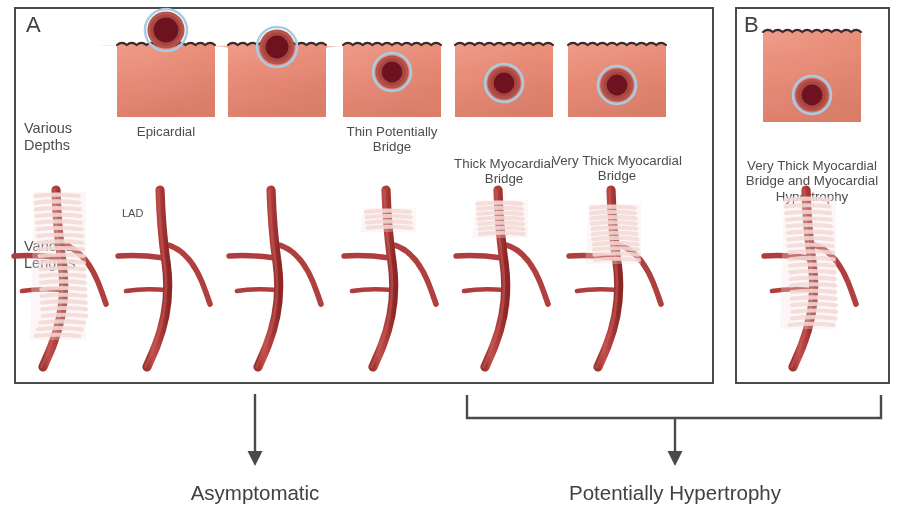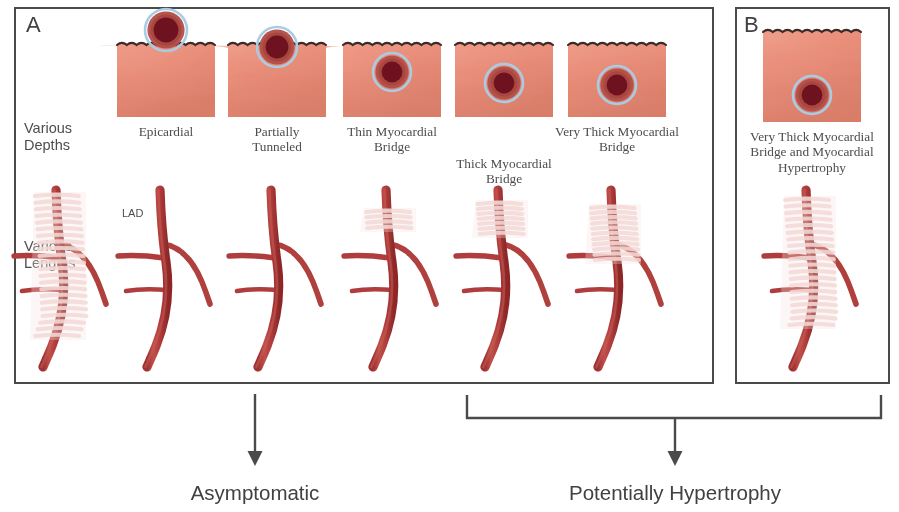--- a/index.html
+++ b/index.html
@@ -39,23 +39,22 @@
   .depth-col{position:absolute;top:0;width:120px;}
   .tissue-wrap{position:relative;width:100%;}
   .caption{
     position:absolute;
     left:50%;transform:translateX(-50%);
     width:135px;
     text-align:center;
     font-size:13.3px;
     line-height:15.3px;
     color:#4d4d4d;
-    font-family:Liberation Serif, serif;
   }
-  .caption.wide{width:160px;}
+  .caption.wide{width:160px;margin-top:29px;}
 
   .vessel-col{position:absolute;}
 
   .bottom-label{
     position:absolute;
     font-size:20.5px;
     color:#414141;
     text-align:center;
     white-space:nowrap;
     transform:translateX(-50%);
@@ -141,22 +140,20 @@
             </g>
             <path d="M 0 0 Q 4.9 -4.2 9.8 0 Q 14.700000000000001 -4.2 19.6 0 Q 24.5 -4.2 29.4 0 Q 34.3 -4.2 39.2 0 Q 44.1 -4.2 49 0 Q 53.9 -4.2 58.8 0 Q 63.699999999999996 -4.2 68.6 0 Q 73.5 -4.2 78.4 0 Q 83.30000000000001 -4.2 88.2 0 Q 93.1 -4.2 98 0" fill="none" stroke="#3b2a26" stroke-width="2.1" stroke-linecap="round"></path>
             <g>
               <circle cx="49" cy="2" r="20" fill="none" stroke="#a8cce4" stroke-width="2.6"></circle>
               <circle cx="49" cy="2" r="17.6" fill="#b4504a" opacity="0.97"></circle>
               <circle cx="49" cy="2" r="14.5" fill="#a8463f"></circle>
               <circle cx="49" cy="2" r="11.4" fill="#6e1220"></circle>
             </g>
           </svg>
         </div>
-        <div class="caption" style="top: 105px; white-space: pre-line;">Partially
-Tunneled</div>
       </div>
       <div class="depth-col" style="left: 323px; top: 19px; width: 138px;">
         <div class="tissue-wrap">
           <svg width="138" height="106" viewBox="-20 -26 138 106">
             <defs>
               <linearGradient id="tg2" x1="0" y1="0" x2="0.35" y2="1">
                 <stop offset="0" stop-color="#f0a291"></stop>
                 <stop offset="0.45" stop-color="#e8907c"></stop>
                 <stop offset="1" stop-color="#d9806c"></stop>
               </linearGradient>
@@ -175,21 +172,21 @@
             </g>
             <path d="M 0 0 Q 4.9 -4.2 9.8 0 Q 14.700000000000001 -4.2 19.6 0 Q 24.5 -4.2 29.4 0 Q 34.3 -4.2 39.2 0 Q 44.1 -4.2 49 0 Q 53.9 -4.2 58.8 0 Q 63.699999999999996 -4.2 68.6 0 Q 73.5 -4.2 78.4 0 Q 83.30000000000001 -4.2 88.2 0 Q 93.1 -4.2 98 0" fill="none" stroke="#3b2a26" stroke-width="2.1" stroke-linecap="round"></path>
             <g>
               <circle cx="49" cy="27" r="19" fill="none" stroke="#a8cce4" stroke-width="2.6"></circle>
               <circle cx="49" cy="27" r="16.6" fill="#b4504a" opacity="0.97"></circle>
               <circle cx="49" cy="27" r="13.5" fill="#a8463f"></circle>
               <circle cx="49" cy="27" r="10.4" fill="#6e1220"></circle>
             </g>
           </svg>
         </div>
-        <div class="caption" style="top: 105px; white-space: pre-line;">Thin Myocardial
+        <div class="caption" style="top: 105px; white-space: pre-line;">Thin Potentially
 Bridge</div>
       </div>
       <div class="depth-col" style="left: 435px; top: 19px; width: 138px;">
         <div class="tissue-wrap">
           <svg width="138" height="106" viewBox="-20 -26 138 106">
             <defs>
               <linearGradient id="tg3" x1="0" y1="0" x2="0.35" y2="1">
                 <stop offset="0" stop-color="#f0a291"></stop>
                 <stop offset="0.45" stop-color="#e8907c"></stop>
                 <stop offset="1" stop-color="#d9806c"></stop>

